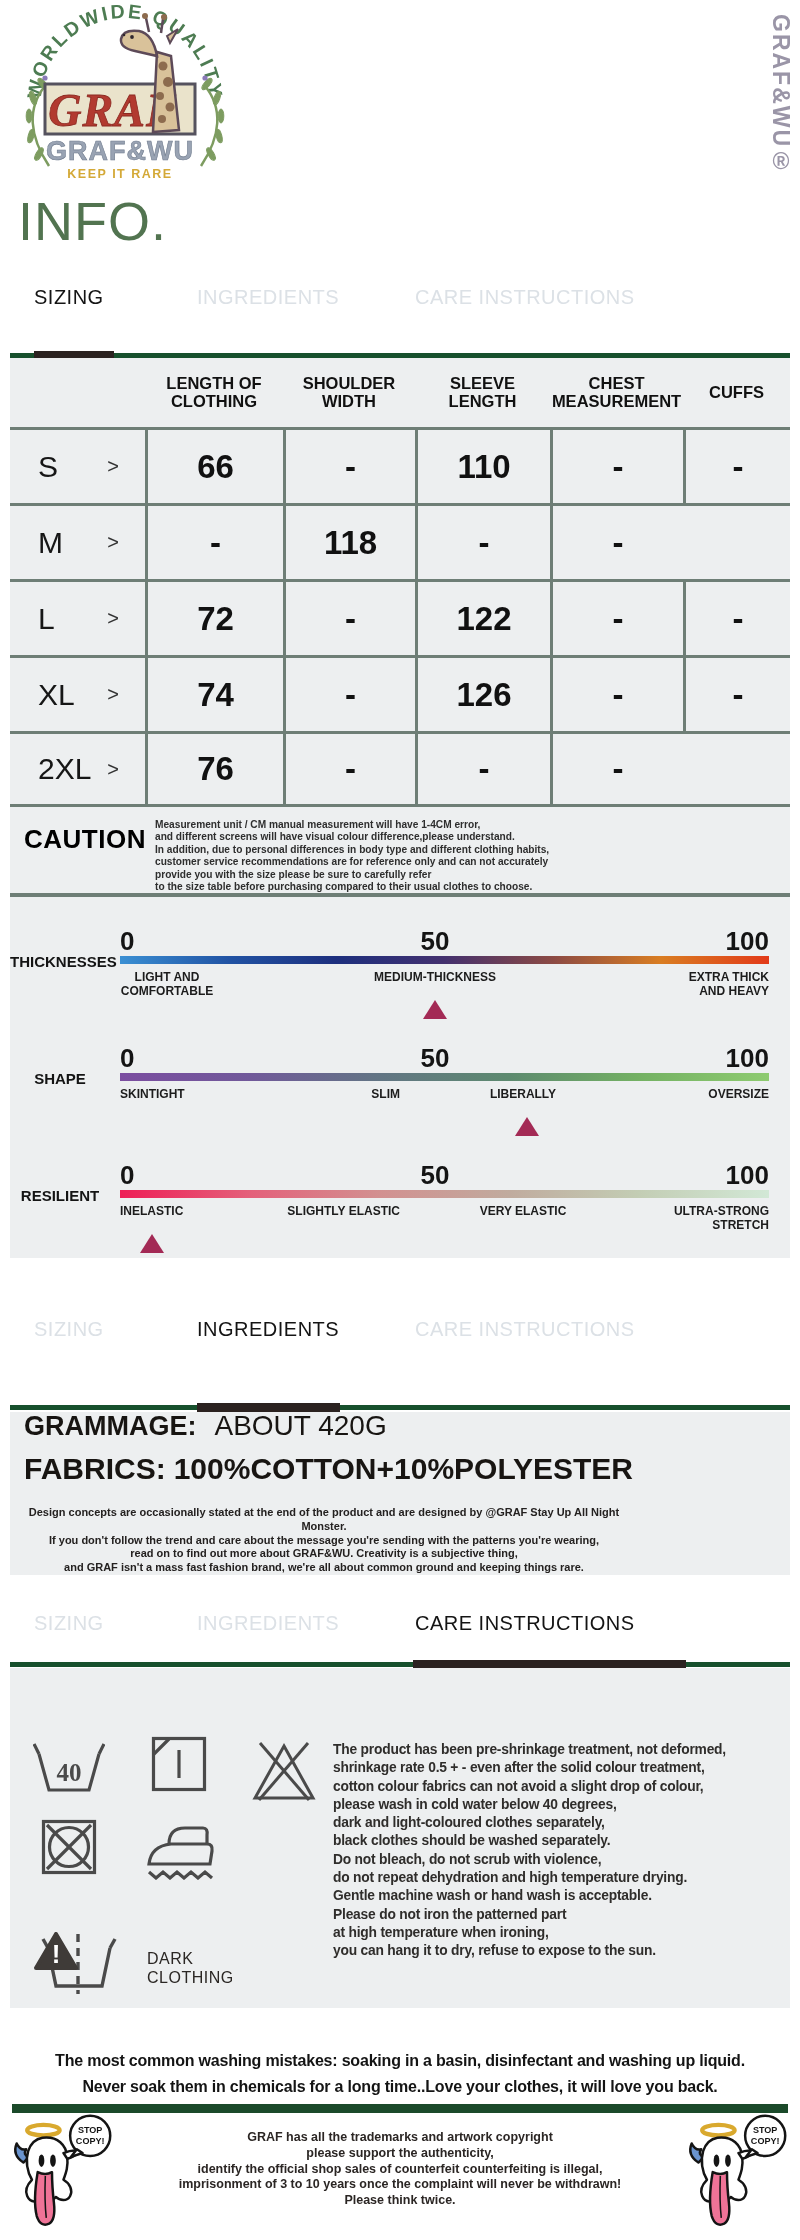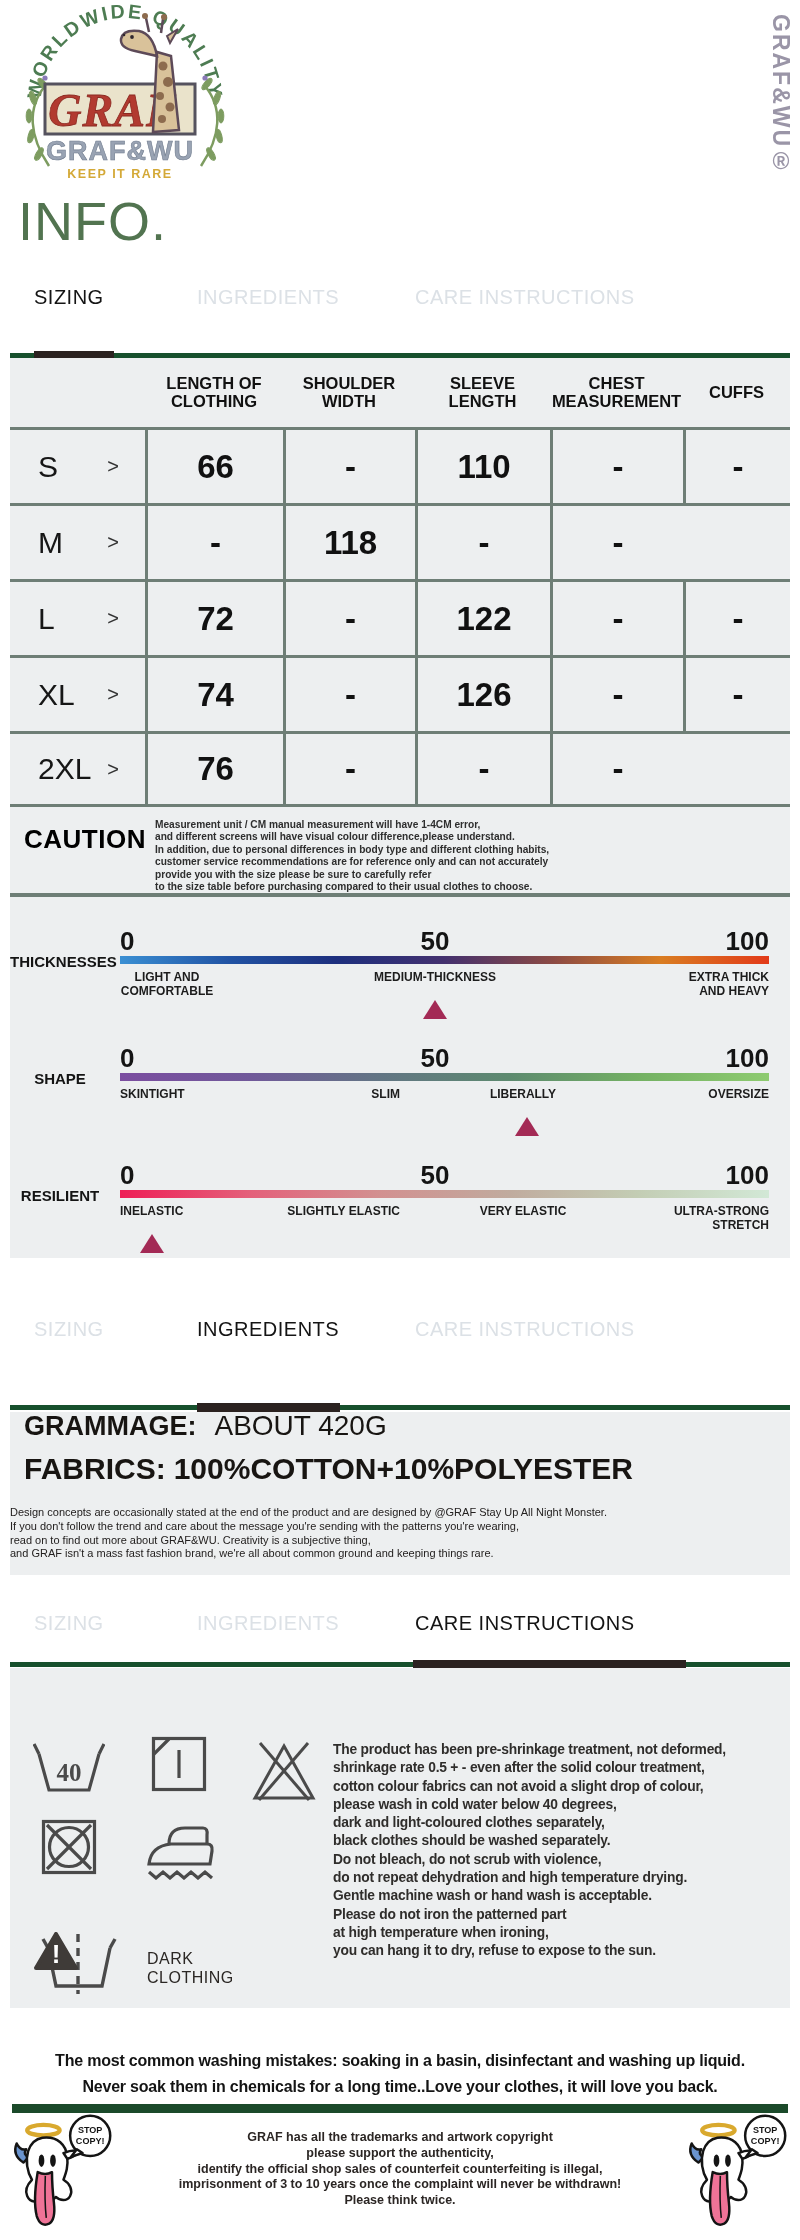--- a/index.html
+++ b/index.html
@@ -69,21 +69,21 @@
         border-left:12px solid transparent;border-right:12px solid transparent;
         border-bottom:19px solid #a32a55;}
 
   
   #grammage-line{left:24px;top:1410px;display:flex;align-items:baseline;color:#181512;}
   #grammage-line .lab{font-size:27px;font-weight:bold;}
   #grammage-line .val{font-size:28px;font-weight:normal;margin-left:18px;}
   #fabrics-line{left:24px;top:1452px;display:flex;align-items:baseline;color:#181512;}
   #fabrics-line .lab{font-size:30px;font-weight:bold;}
   #fabrics-line .val{font-size:30px;font-weight:bold;margin-left:8px;}
-  #ing-notes{left:10px;top:1506px;width:628px;text-align:left;font-size:11px;font-weight:normal;
+  #ing-notes{left:10px;top:1506px;width:628px;text-align:center;font-size:11px;font-weight:bold;
         line-height:1.25;color:#242120;}
 
   
   .careicon{position:absolute;}
   #care-text{left:333px;top:1741px;width:465px;font-size:13.8px;font-weight:bold;
         letter-spacing:-.2px;line-height:18.3px;color:#2f2d2b;}
   #dark-label{left:147px;top:1950px;font-size:16px;letter-spacing:.5px;line-height:1.18;color:#2b2724;}
 
   
   #wash-note{left:0;top:2048px;width:800px;text-align:center;font-size:16px;font-weight:bold;

